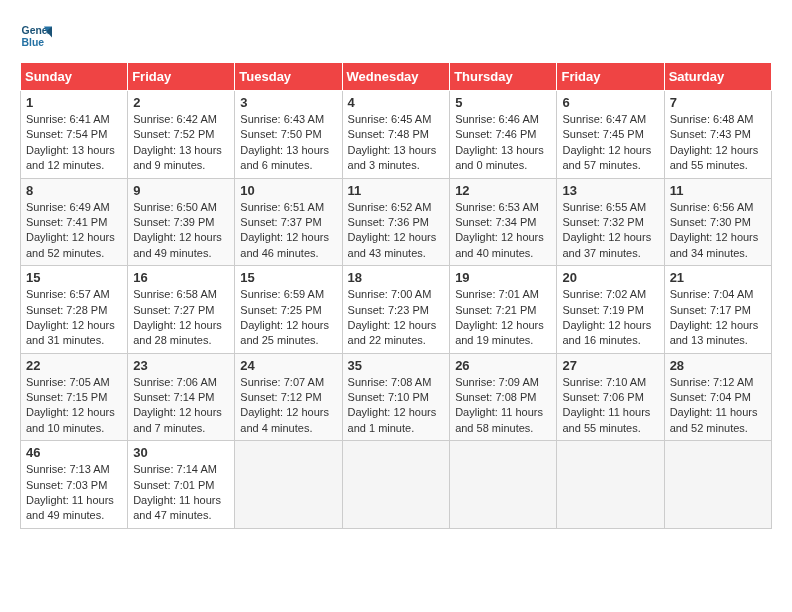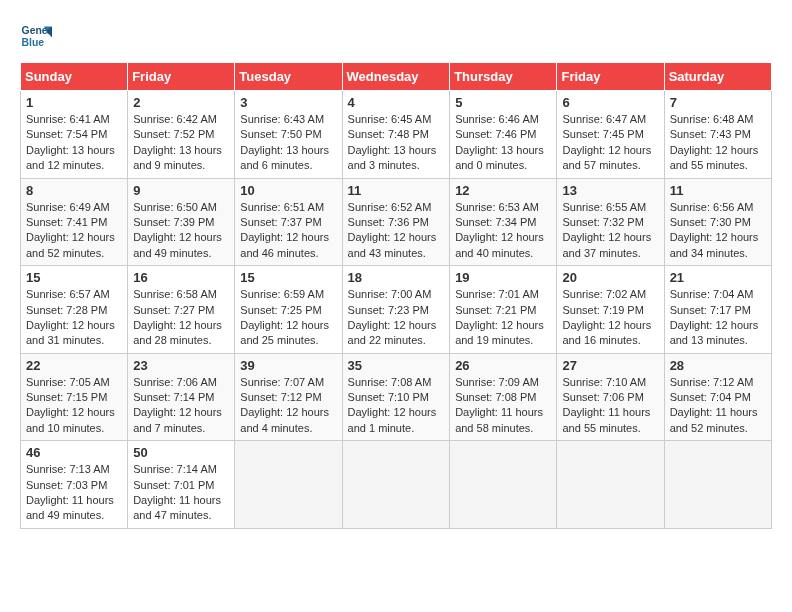--- a/index.html
+++ b/index.html
@@ -155,35 +155,35 @@
         <td><span class="day-num">20</span>
 <span class="day-info">Sunrise: 7:02 AM<br>Sunset: 7:19 PM<br>Daylight: 12 hours and 16 minutes.</span></td>
         <td><span class="day-num">21</span>
 <span class="day-info">Sunrise: 7:04 AM<br>Sunset: 7:17 PM<br>Daylight: 12 hours and 13 minutes.</span></td>
       </tr>
       <tr>
         <td><span class="day-num">22</span>
 <span class="day-info">Sunrise: 7:05 AM<br>Sunset: 7:15 PM<br>Daylight: 12 hours and 10 minutes.</span></td>
         <td><span class="day-num">23</span>
 <span class="day-info">Sunrise: 7:06 AM<br>Sunset: 7:14 PM<br>Daylight: 12 hours and 7 minutes.</span></td>
-        <td><span class="day-num">39</span>
+        <td><span class="day-num">24</span>
 <span class="day-info">Sunrise: 7:07 AM<br>Sunset: 7:12 PM<br>Daylight: 12 hours and 4 minutes.</span></td>
         <td><span class="day-num">35</span>
 <span class="day-info">Sunrise: 7:08 AM<br>Sunset: 7:10 PM<br>Daylight: 12 hours and 1 minute.</span></td>
         <td><span class="day-num">26</span>
 <span class="day-info">Sunrise: 7:09 AM<br>Sunset: 7:08 PM<br>Daylight: 11 hours and 58 minutes.</span></td>
         <td><span class="day-num">27</span>
 <span class="day-info">Sunrise: 7:10 AM<br>Sunset: 7:06 PM<br>Daylight: 11 hours and 55 minutes.</span></td>
         <td><span class="day-num">28</span>
 <span class="day-info">Sunrise: 7:12 AM<br>Sunset: 7:04 PM<br>Daylight: 11 hours and 52 minutes.</span></td>
       </tr>
       <tr>
         <td><span class="day-num">46</span>
 <span class="day-info">Sunrise: 7:13 AM<br>Sunset: 7:03 PM<br>Daylight: 11 hours and 49 minutes.</span></td>
-        <td><span class="day-num">50</span>
+        <td><span class="day-num">30</span>
 <span class="day-info">Sunrise: 7:14 AM<br>Sunset: 7:01 PM<br>Daylight: 11 hours and 47 minutes.</span></td>
         <td class="empty"></td>
         <td class="empty"></td>
         <td class="empty"></td>
         <td class="empty"></td>
         <td class="empty"></td>
       </tr>
     </tbody>
 </table>
 

